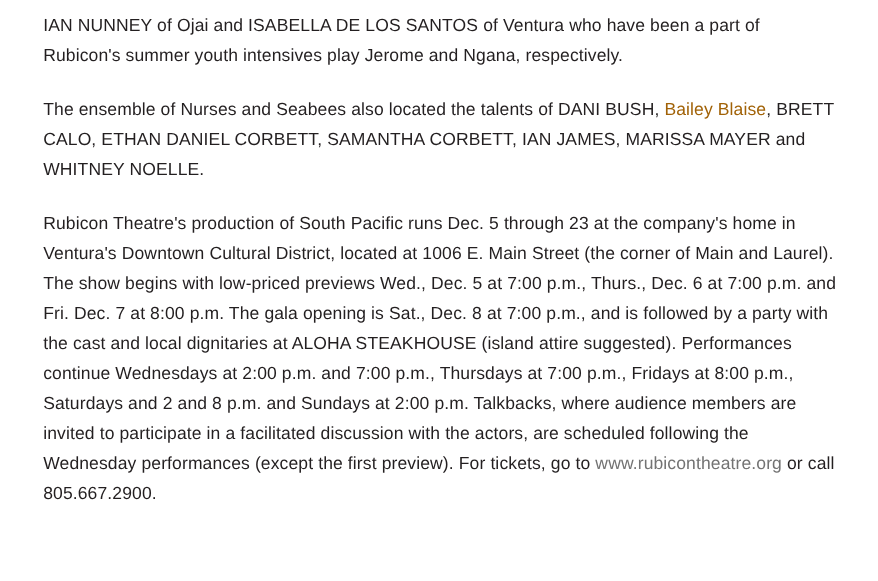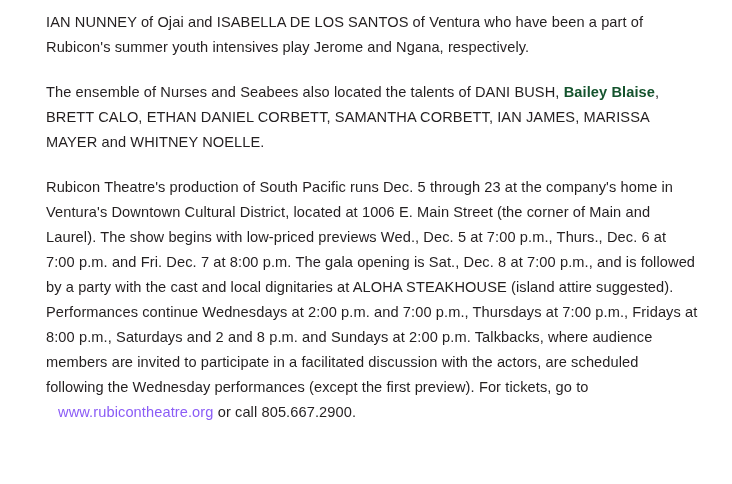--- a/index.html
+++ b/index.html
@@ -11,42 +11,40 @@
     height: 484px;
     background: #ffffff;
     font-family: "Liberation Sans", sans-serif;
     color: #222222;
     overflow: hidden;
   }
   .page {
     box-sizing: border-box;
     width: 732px;
     height: 342px;
-    padding: 10px 34px 0 46px;
+    padding: 10px 34px 0 36px;
     background: #ffffff;
   }
   .para {
     font-size: 14.6px;
     line-height: 25px;
     color: #231f20;
     margin: 0 0 20px 0;
     text-align: left;
     letter-spacing: 0.1px;
   }
   .para:last-child {
     margin-bottom: 0;
   }
   .highlight {
-    color: #14532d;
-    font-weight: bold;
+    color: #a16207;
   }
   .link {
-    color: #8b5cf6;
+    color: #737373;
     text-decoration: none;
-    margin-left: 12px;
   }
 </style>
 </head>
 <body>
 
 <div class="page">
   <div id="paragraphs">
       <p class="para"><span>IAN NUNNEY of Ojai and ISABELLA DE LOS SANTOS of Ventura who have been a part of Rubicon's summer youth intensives play Jerome and Ngana, respectively.</span></p>
       <p class="para"><span>The ensemble of Nurses and Seabees also located the talents of DANI BUSH, </span><span class="highlight">Bailey Blaise</span><span>, BRETT CALO, ETHAN DANIEL CORBETT, SAMANTHA CORBETT, IAN JAMES, MARISSA MAYER and WHITNEY NOELLE.</span></p>
       <p class="para"><span>Rubicon Theatre's production of South Pacific runs Dec. 5 through 23 at the company's home in Ventura's Downtown Cultural District, located at 1006 E. Main Street (the corner of Main and Laurel). The show begins with low-priced previews Wed., Dec. 5 at 7:00 p.m., Thurs., Dec. 6 at 7:00 p.m. and Fri. Dec. 7 at 8:00 p.m. The gala opening is Sat., Dec. 8 at 7:00 p.m., and is followed by a party with the cast and local dignitaries at ALOHA STEAKHOUSE (island attire suggested). Performances continue Wednesdays at 2:00 p.m. and 7:00 p.m., Thursdays at 7:00 p.m., Fridays at 8:00 p.m., Saturdays and 2 and 8 p.m. and Sundays at 2:00 p.m. Talkbacks, where audience members are invited to participate in a facilitated discussion with the actors, are scheduled following the Wednesday performances (except the first preview). For tickets, go to </span><a class="link" href="#">www.rubicontheatre.org</a><span> or call 805.667.2900.</span></p>

